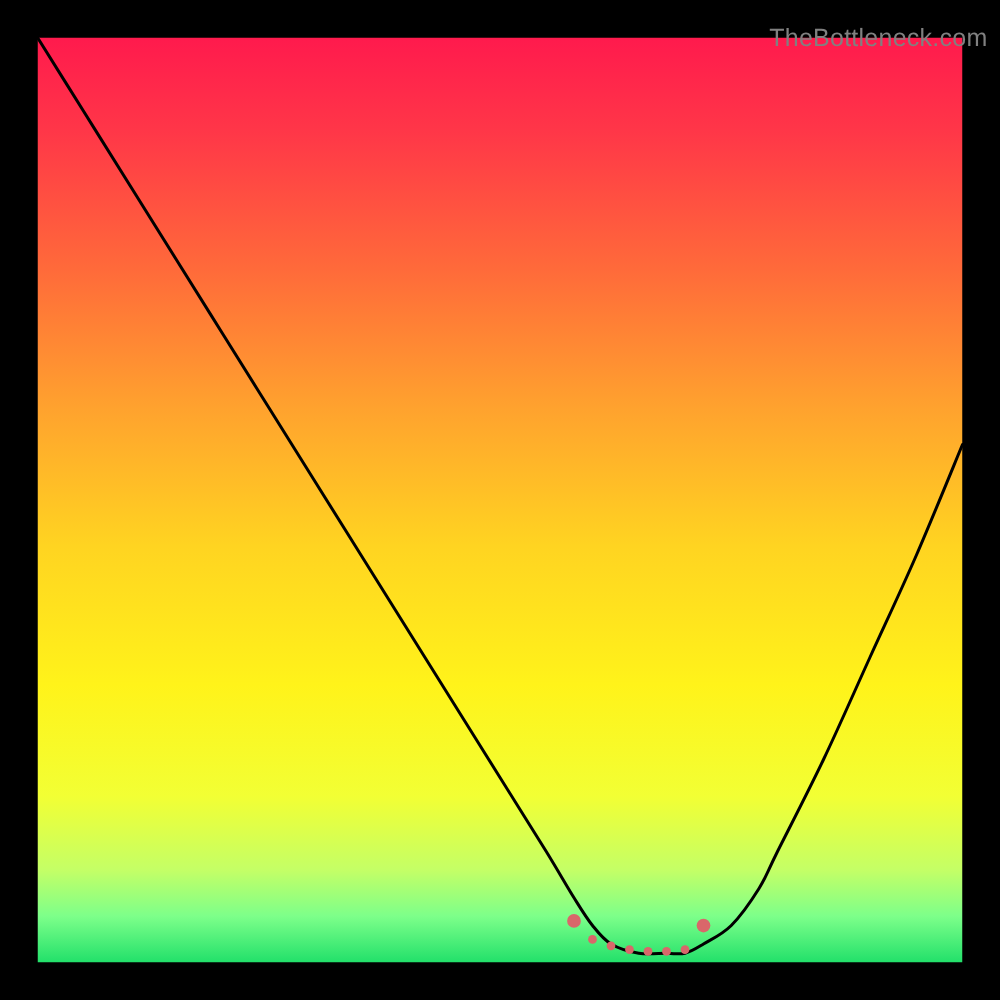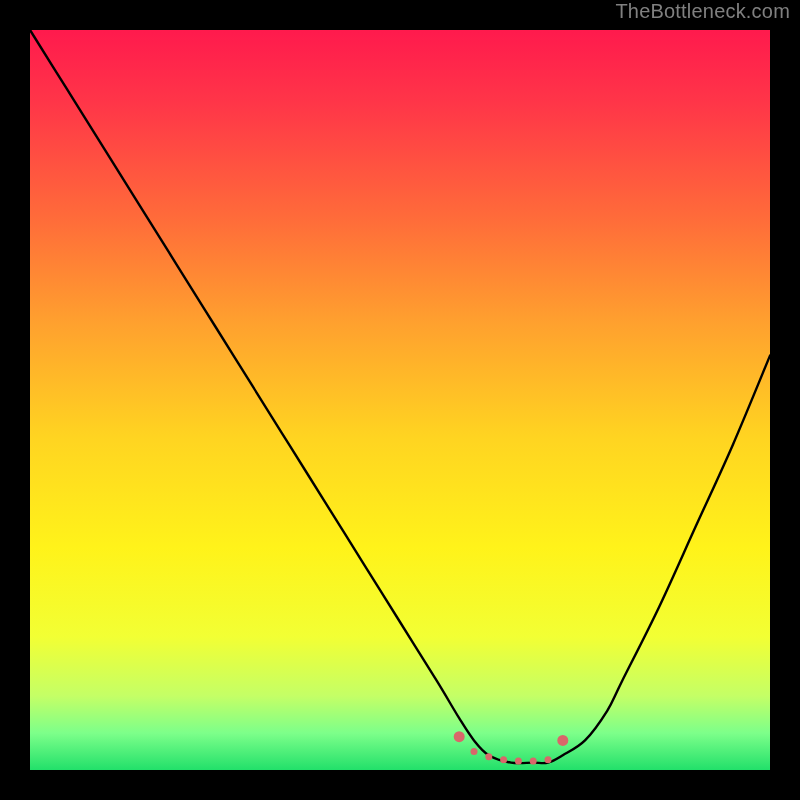--- a/index.html
+++ b/index.html
@@ -6,21 +6,21 @@
   body {
     width: 800px;
     height: 800px;
     background: #000;
     font-family: Arial, Helvetica, sans-serif;
     position: relative;
     overflow: hidden;
   }
   .attribution {
     position: absolute;
-    top: 0;
+    top: 20px;
     right: 10px;
     color: #808080;
     font-size: 20px;
     font-weight: 400;
     letter-spacing: 0.2px;
     z-index: 10;
   }
   .plot-area {
     position: absolute;
     left: 30px;

